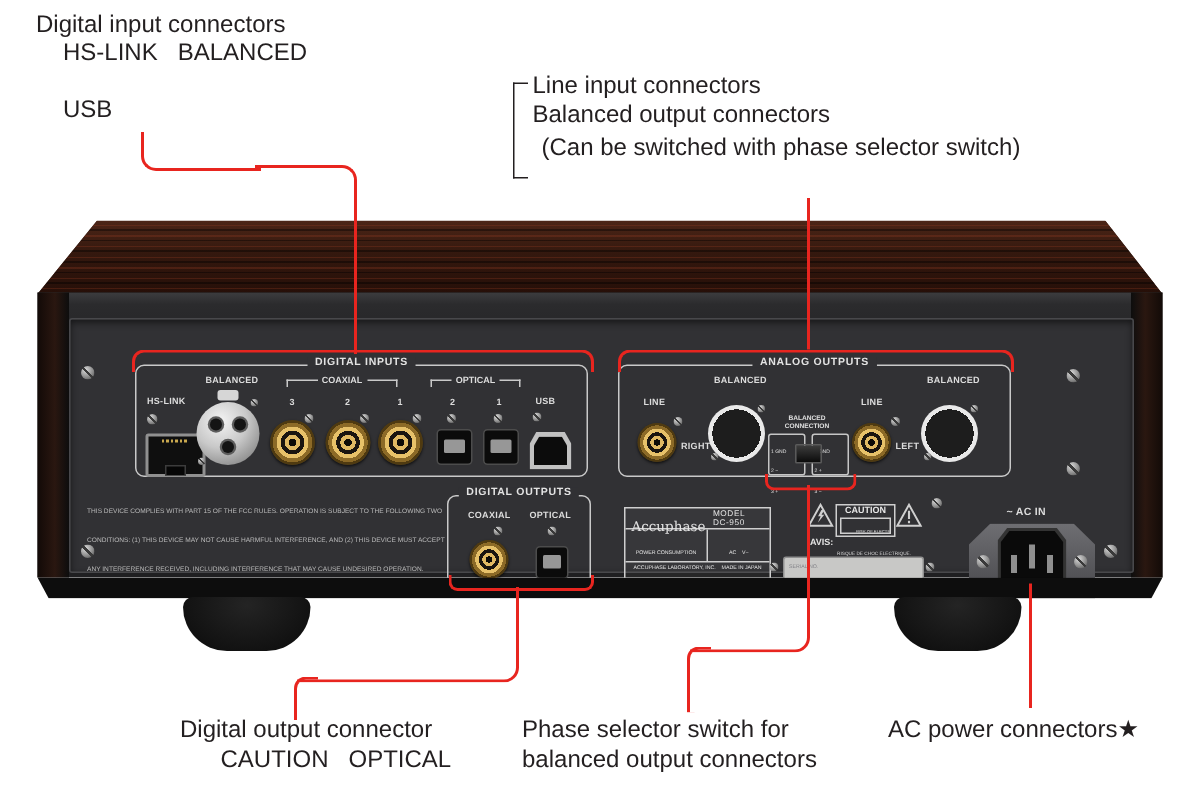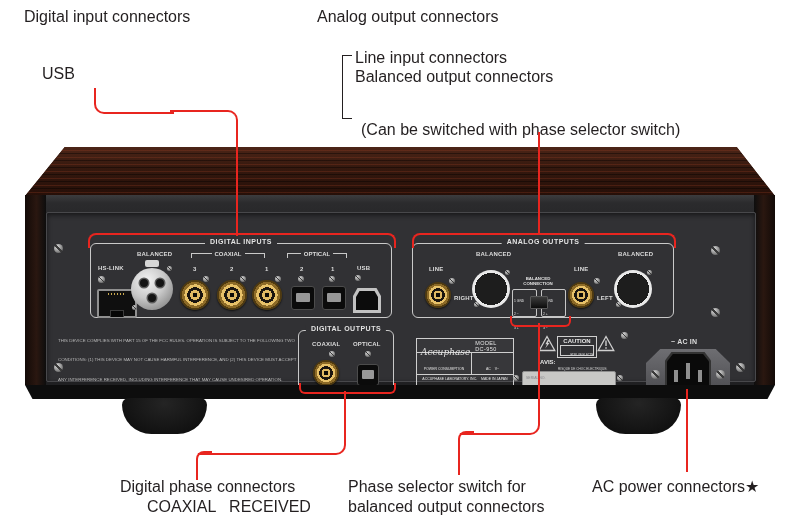--- a/index.html
+++ b/index.html
@@ -71,30 +71,30 @@
   .plate{position:absolute;left:416px;top:338px;width:96px;height:48px;border:1px solid #cfcfcf;
         color:#e3e3e3;background:rgba(255,255,255,.03);}
   .ctext{white-space:pre;}
 </style>
 </head>
 <body>
 
 <div class="stage">
 
   <div class="ann" style="left:24px;top:7px;">Digital input connectors</div>
+  <div class="ann" style="left:42px;top:26px;">HS-LINK   BALANCED</div>
   <div class="ann" style="left:42px;top:64px;">USB</div>
 
-  <div class="ann" style="left:317px;top:7px;">Analog output connectors</div>
   <div style="position:absolute;left:342px;top:55px;width:9px;height:62px;border-left:1.8px solid #231f20;border-top:1.8px solid #231f20;border-bottom:1.8px solid #231f20;"></div>
   <div class="ann" style="left:355px;top:48px;">Line input connectors</div>
   <div class="ann" style="left:355px;top:67px;">Balanced output connectors</div>
-  <div class="ann" style="left:361px;top:120px;text-align:center;">(Can be switched with phase selector switch)</div>
-
-  <div class="ann" style="left:120px;top:477px;">Digital phase connectors</div>
-  <div class="ann" style="left:147px;top:497px;">COAXIAL   RECEIVED</div>
+  <div class="ann" style="left:361px;top:89px;text-align:center;">(Can be switched with phase selector switch)</div>
+
+  <div class="ann" style="left:120px;top:477px;">Digital output connector</div>
+  <div class="ann" style="left:147px;top:497px;">CAUTION   OPTICAL</div>
   <div class="ann" style="left:348px;top:477px;">Phase selector switch for</div>
   <div class="ann" style="left:348px;top:497px;">balanced output connectors</div>
   <div class="ann" style="left:592px;top:477px;">AC power connectors★</div>
 
   <div class="wood"></div>
 
   <div class="body">
     <div class="side l"></div>
     <div class="side r"></div>
   </div>
@@ -231,21 +231,21 @@
     <div class="scr" style="left:30px;top:20px;width:6px;height:6px;"></div>
     <div class="scr" style="left:66px;top:20px;width:6px;height:6px;"></div>
     <div class="rca" style="left:14px;top:29px;width:26px;height:26px;"></div>
     <div class="tos" style="left:58px;top:33px;width:20px;height:20px;">
         <div class="tosin"></div>
       </div>
   </div>
 
   <div class="plate">
     <div style="display:flex;align-items:center;height:13px;border-bottom:1px solid #cfcfcf;padding:0 4px;">
-      <span style="font-family:'DejaVu Serif',serif;font-style:italic;font-size:9px;margin-top:12px;">Accuphase</span>
+      <span style="font-family:'DejaVu Serif',serif;font-size:9px;margin-top:12px;">Accuphase</span>
       <span style="font-size:5.5px;margin-left:5px;letter-spacing:.4px;">MODEL DC-950</span>
     </div>
     <div style="display:flex;height:21px;border-bottom:1px solid #cfcfcf;">
       <div style="width:54px;border-right:1px solid #cfcfcf;overflow:hidden;">
         <div class="ctext" style="font-size:7px;transform:scale(.5);transform-origin:0 0;width:200%;text-align:center;line-height:1.6;padding-top:4px;color:#e3e3e3;">
           <div>POWER CONSUMPTION</div>
           
         </div>
       </div>
       <div style="flex:1;overflow:hidden;">

